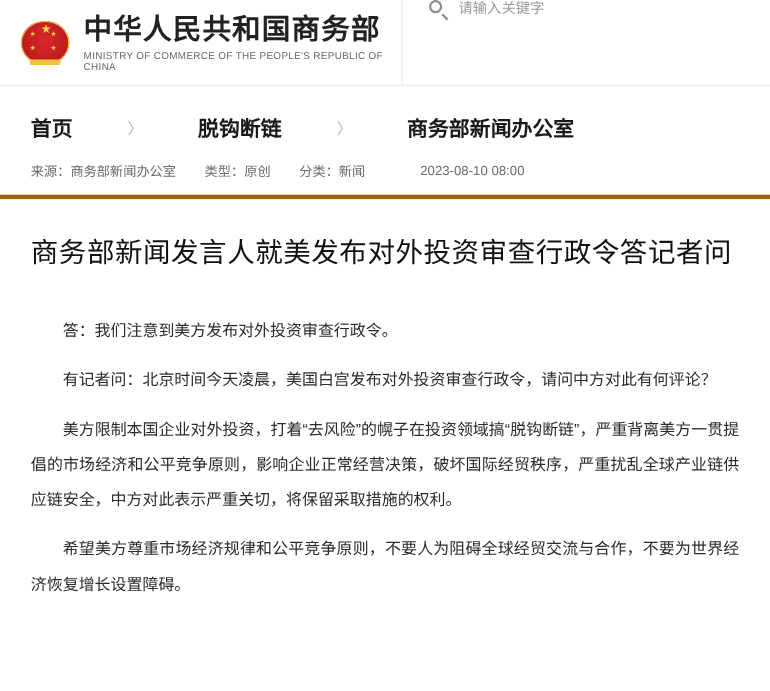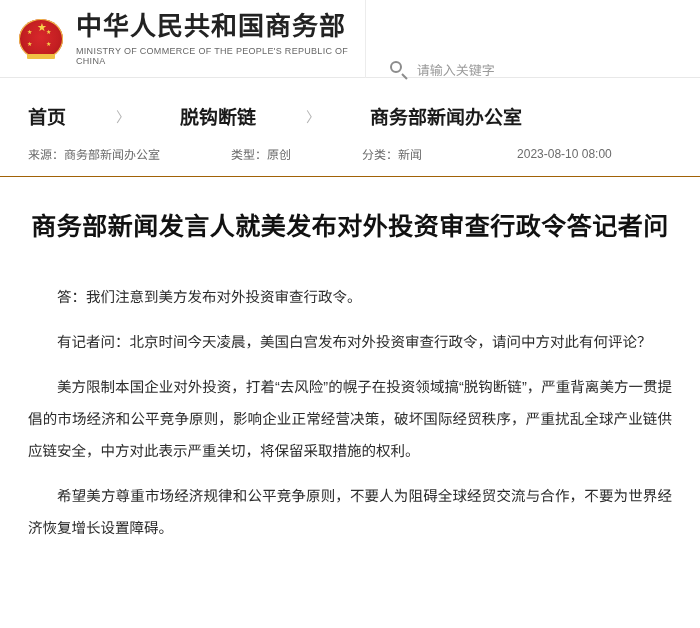--- a/index.html
+++ b/index.html
@@ -76,21 +76,21 @@
     letter-spacing: .3px;
     margin-top: 3px;
   }
 
   .search-zone {
     margin-left: auto;
     width: 352px;
     height: 78px;
     border-left: 1px solid #ececec;
     display: flex;
-    align-items: flex-end;
+    align-items: flex-start;
     padding-left: 24px;
   }
   .search-icon {
     width: 17px; height: 17px;
     flex: 0 0 17px;
     margin-right: 10px;
     position: relative;
   }
   .search-icon i {
     position: absolute;
@@ -138,38 +138,36 @@
     font-weight: normal;
   }
 
   
   .meta-bar {
     padding: 0 28px 14px 28px;
     display: flex;
     align-items: center;
     font-size: 12px;
     color: #6b6b6b;
-    border-bottom: 1px solid #a16207;
+    border-bottom: 4px solid #a16207;
     margin: 0 0 0 0;
-    gap: 45px;
   }
   .meta-item { margin-right: 26px; white-space: nowrap; }
   .meta-date { margin-left: 24px; color: #6b6b6b; }
 
   
   .article { padding: 0 28px; }
   .article-title {
     margin-top: 30px;
     font-size: 25px;
     line-height: 40px;
-    font-weight: bold;
+    font-weight: normal;
     color: #111;
     letter-spacing: .5px;
     font-family: "Liberation Serif", "DejaVu Serif", serif;
-    text-align: center;
   }
   .article-body { margin-top: 34px; }
   .article-body p {
     font-size: 14.5px;
     line-height: 32px;
     color: #2b2b2b;
     text-indent: 2em;
     margin-bottom: 13px;
     text-align: justify;
     font-family: "Liberation Sans", "DejaVu Sans", sans-serif;

